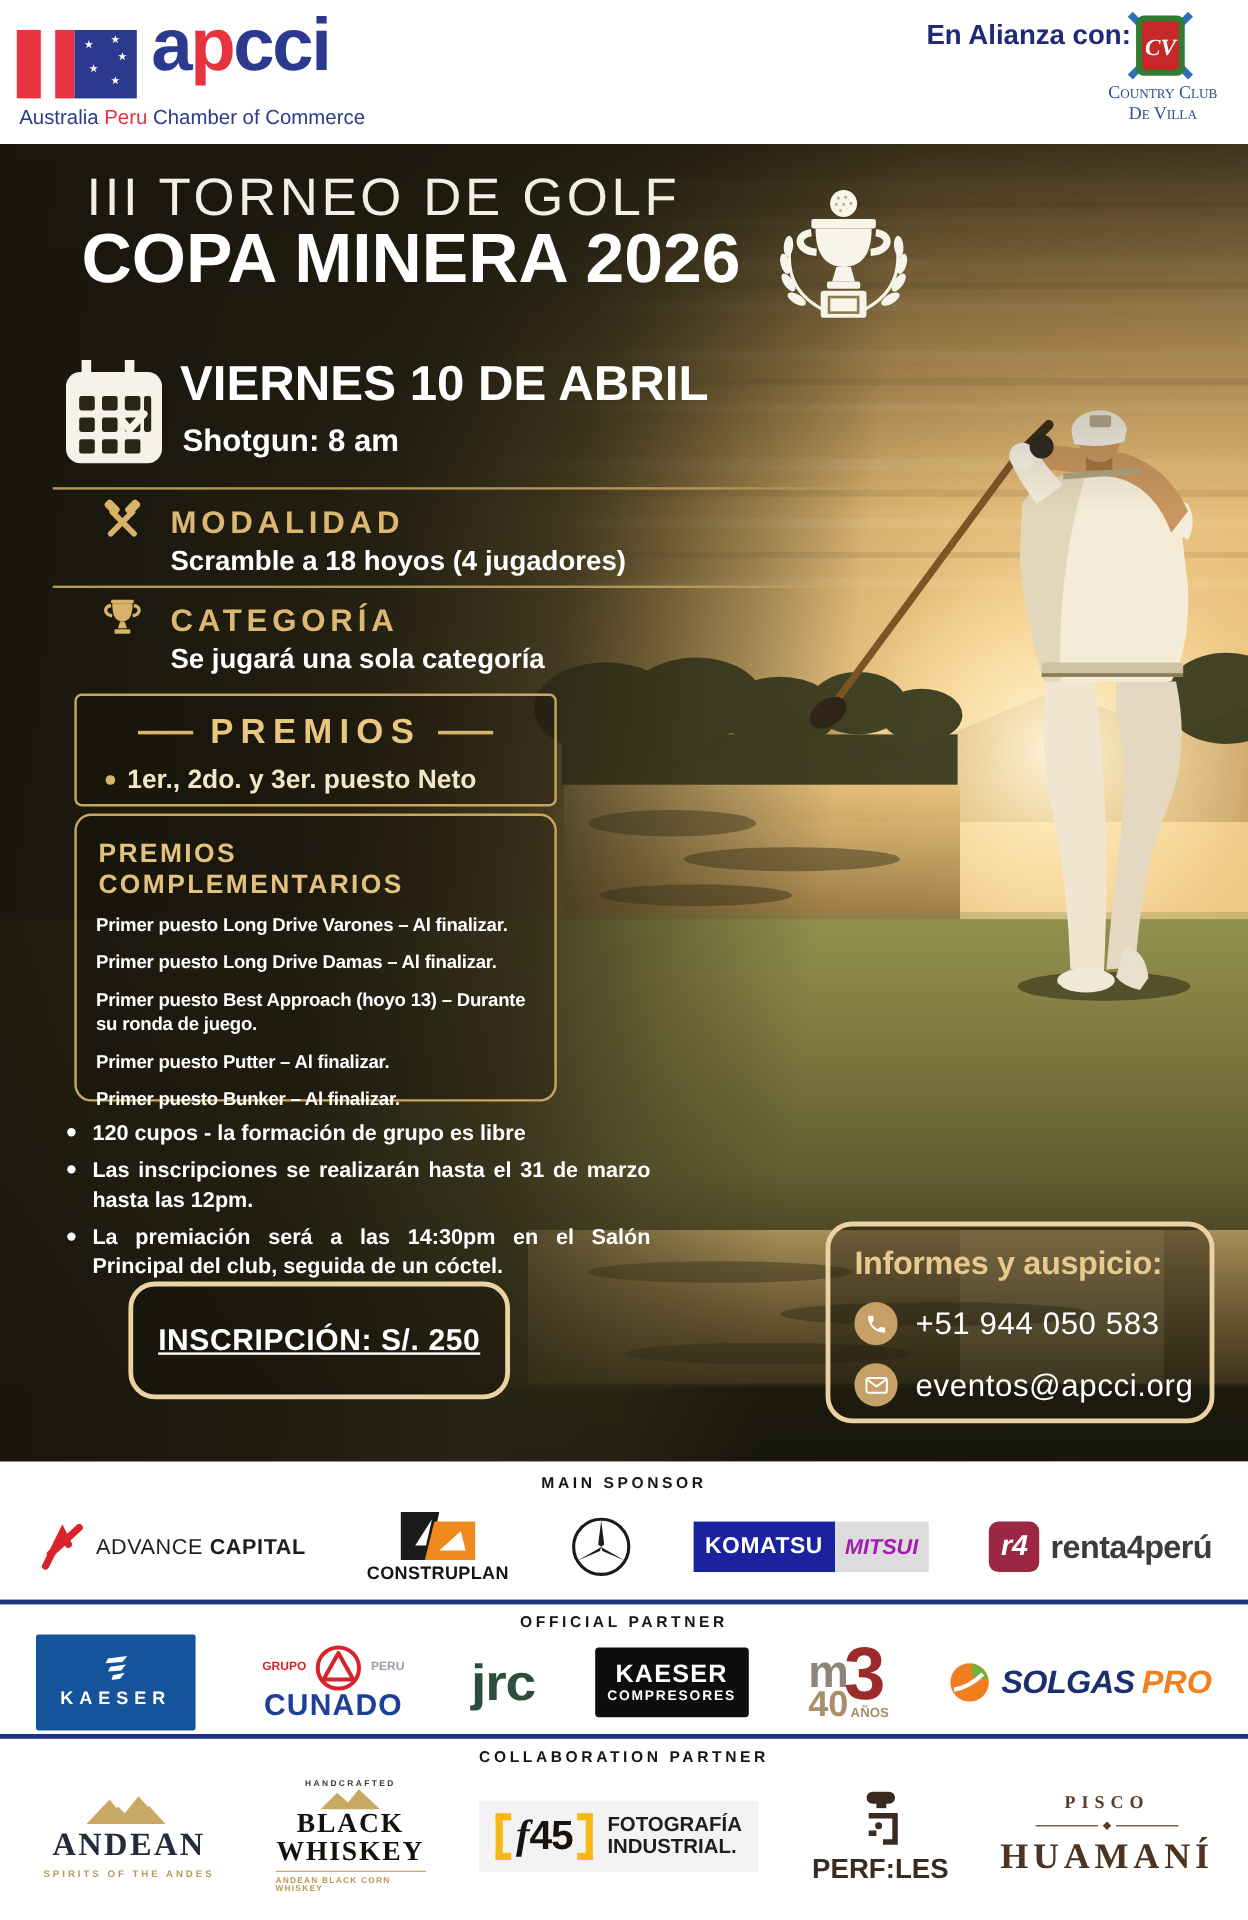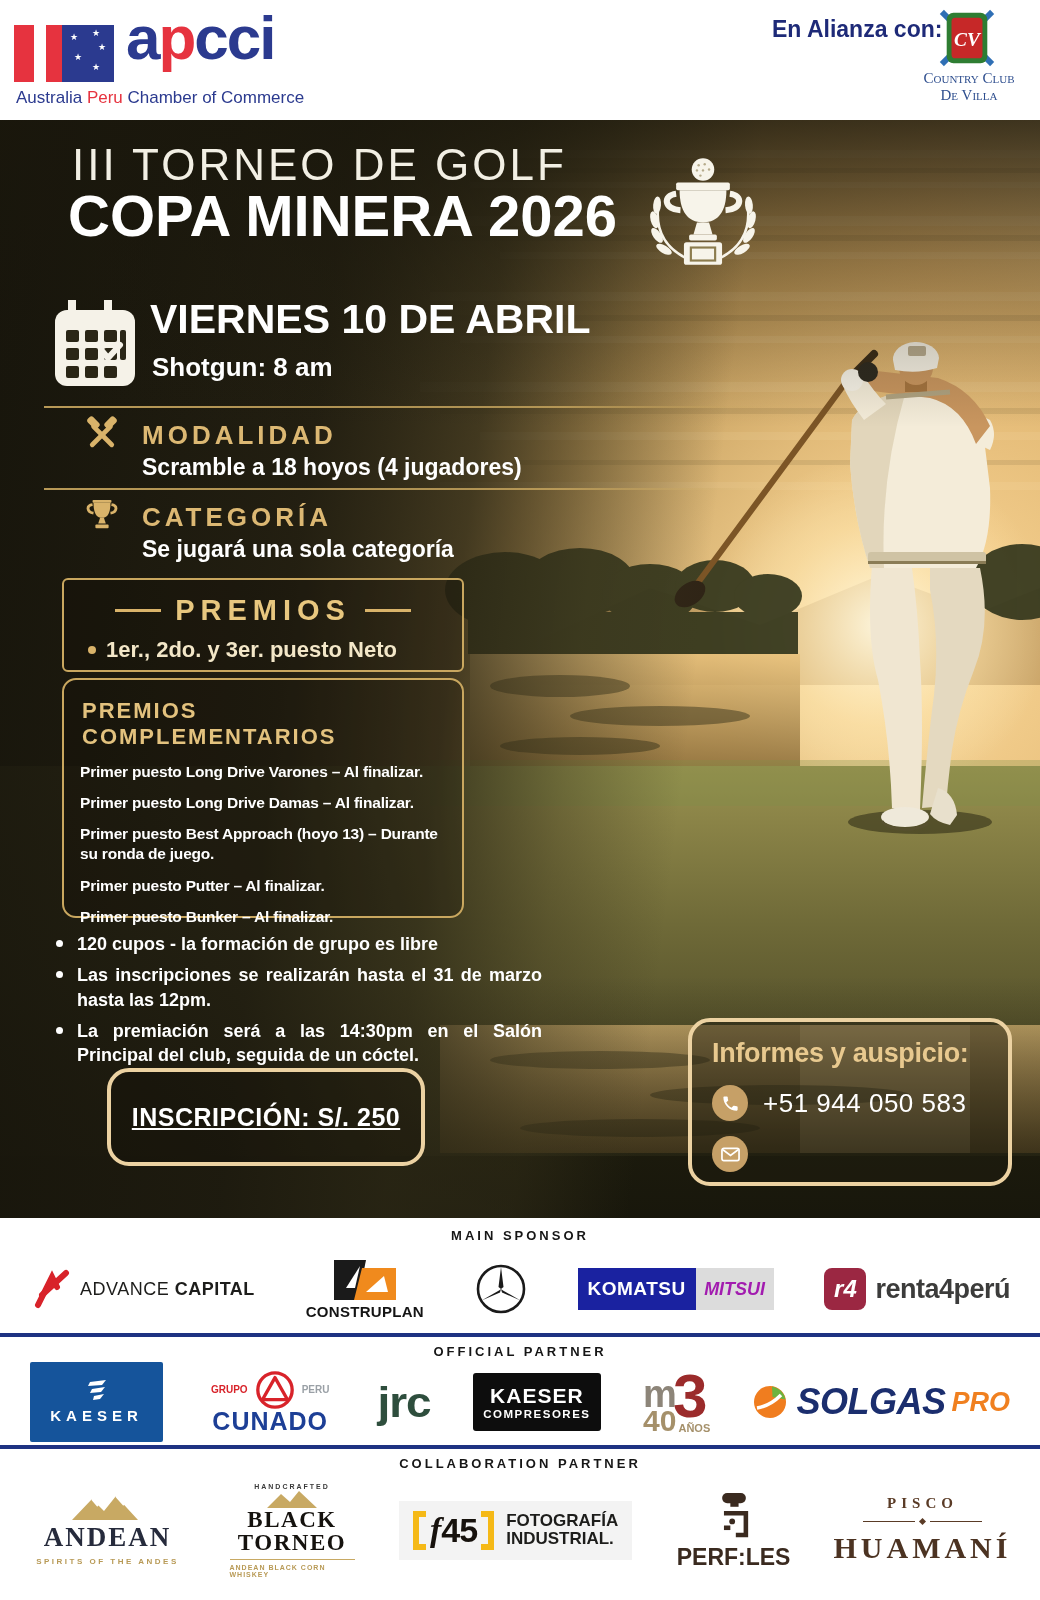--- a/index.html
+++ b/index.html
@@ -117,21 +117,21 @@
   .kaeser .t1 { color:#fff; font-size:21px; font-weight:900; letter-spacing:1px; }
   .kaeser .t2 { color:#fff; font-size:11.5px; font-weight:700; letter-spacing:1.5px; }
   .m3 { flex-direction:column; align-items:flex-start; line-height:.8; }
   .m3 .r1 { display:flex; align-items:flex-start; }
   .m3 .m { font-size:38px; font-weight:900; color:#8d8579; margin-top:8px; }
   .m3 .three { font-size:62px; font-weight:900; color:#9b2b2b; margin-left:-4px; }
   .m3 .r2 { display:flex; align-items:flex-end; margin-top:-12px; }
   .m3 .forty { font-size:30px; font-weight:900; color:#a5906a; }
   .m3 .anios { font-size:11px; font-weight:800; color:#a5906a; margin-left:2px; }
   .solgas { gap:8px; }
-  .solgas .t1 { font-size:36px; font-weight:900; font-style:italic; color:#1b2e6e; letter-spacing:-.5px; }
+  .solgas .t1 { font-size:27px; font-weight:900; font-style:italic; color:#1b2e6e; letter-spacing:-.5px; }
   .solgas .t2 { font-size:27px; font-weight:900; font-style:italic; color:#f08020; margin-left:-2px; }
 
   .andean { flex-direction:column; width:155px; }
   .andean .t { font-family:"Liberation Serif", serif; font-size:27px; font-weight:700; color:#262b3c; letter-spacing:2px; margin-top:2px; }
   .andean .sub { font-size:8px; letter-spacing:2.5px; color:#b89a56; margin-top:4px; font-weight:700; }
   .bw { flex-direction:column; width:125px; }
   .bw .arc { font-size:7px; letter-spacing:2px; color:#3a3a3a; font-weight:700; }
   .bw .l1, .bw .l2 { font-family:"Liberation Serif", serif; font-size:23px; font-weight:700; color:#15120e; letter-spacing:1.5px; line-height:1; }
   .bw .sub { font-size:7px; letter-spacing:1px; color:#b89a56; font-weight:700; margin-top:5px; border-top:1px solid #c8a963; padding-top:4px; }
   .f45 { gap:12px; background:#f3f3f3; padding:10px 14px; }
@@ -437,20 +437,21 @@
         </span>
         <span class="c-text">+51 944 050 583</span>
       </div>
       <div class="contact-row">
         <span class="c-icon">
           <svg width="19" height="15" viewBox="0 0 20 15">
               <rect x="1" y="1" width="18" height="13" rx="2" fill="none" stroke="#fff" stroke-width="1.8"></rect>
               <path d="M2,2.5 L10,8.5 L18,2.5" fill="none" stroke="#fff" stroke-width="1.8"></path>
             </svg>
         </span>
+        <span class="c-text">eventos@apcci.org</span>
       </div>
     </div>
   </section>
 
   <section class="sponsors">
 
     <div class="sp-label lab1">MAIN SPONSOR</div>
     <div class="sp-row row-main">
       <div class="logo advance">
         <svg width="40" height="40" viewBox="0 0 40 40">
@@ -548,21 +549,21 @@
         </svg>
         <div class="t">ANDEAN</div>
         <div class="sub">SPIRITS OF THE ANDES</div>
       </div>
       <div class="logo bw">
         <div class="arc">HANDCRAFTED</div>
         <svg width="58" height="18" viewBox="0 0 58 18">
           <path d="M4,18 L18,4 L27,12 L36,1 L54,18 Z" fill="#c8a963"></path>
         </svg>
         <div class="l1">BLACK</div>
-        <div class="l2">TORNEO</div>
+        <div class="l2">WHISKEY</div>
         <div class="sub">ANDEAN BLACK CORN WHISKEY</div>
       </div>
       <div class="logo f45">
         <div class="fb">
           <div class="brk brkL"></div>
           <div class="f45txt">
             <span class="f">f</span>
               <span class="num">45</span>
           </div>
           <div class="brk brkR"></div>

